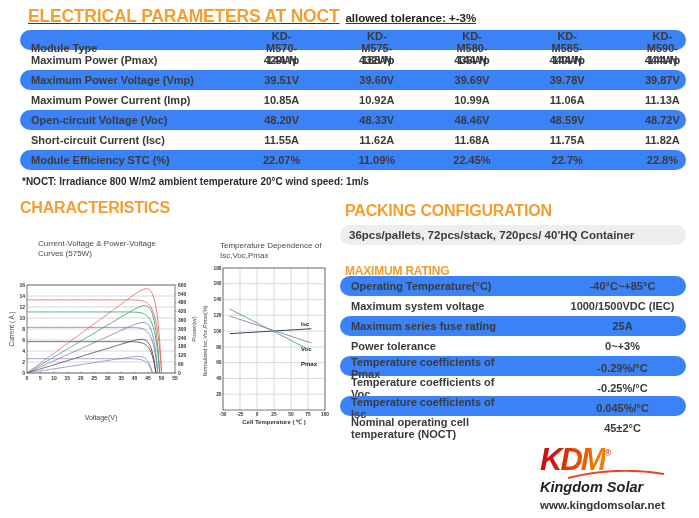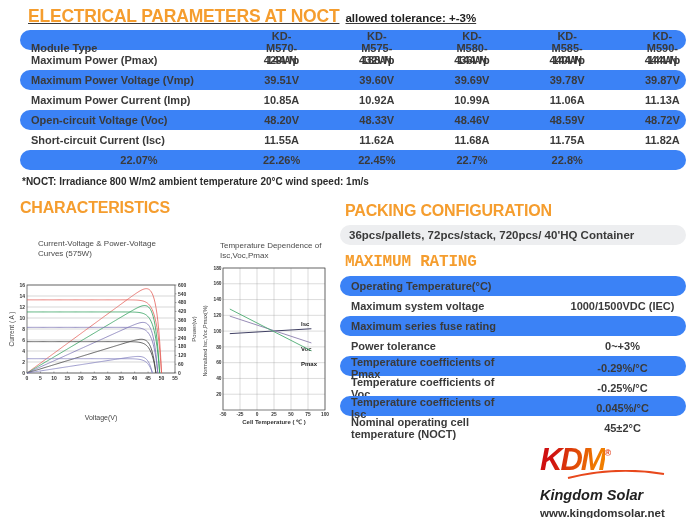--- a/index.html
+++ b/index.html
@@ -19,28 +19,28 @@
   #footnote{left:22px;top:176px;font-size:10px;font-weight:bold;color:#2c2c2c;}
   #char-title{left:20px;top:199px;font-size:16px;}
   .chart-title{font-size:8px;color:#4a4a4a;line-height:1.3;}
   #iv-title{left:38px;top:239px;width:160px;}
   #temp-title{left:220px;top:241px;width:118px;}
   #iv-svg{left:8px;top:262px;}
   #temp-svg{left:213px;top:258px;}
   svg text{font-family:"Liberation Sans",sans-serif;}
   #pack-title{left:345px;top:202px;font-size:16px;}
   #pack-pill{left:340px;top:225px;width:346px;height:20px;border-radius:10px;background:#edeef0;display:flex;align-items:center;padding-left:9px;box-sizing:border-box;font-size:11.5px;font-weight:bold;text-align:center;}
-  #rating-title{left:345px;top:253px;font-size:16px;font-family:Liberation Mono, monospace;}
+  #rating-title{left:345px;top:264px;font-size:12px;}
   #rating-table{left:340px;top:276px;width:346px;}
   #rating-table .trow{grid-template-columns:1fr 175px;}
   #logo{left:540px;top:444px;width:152px;text-align:left;}
   #logo-kdm{font-size:31px;font-weight:bold;font-style:italic;letter-spacing:-2px;background:linear-gradient(100deg,#cf1010 20%,#f07d00 85%);-webkit-background-clip:text;background-clip:text;color:transparent;line-height:1;display:inline-block;}
   #logo-reg{color:#e23c18;font-size:9px;vertical-align:14px;font-style:normal;font-weight:bold;}
   #logo-swoosh{display:block;margin:-5px auto 0;}
-  #logo-name{font-size:14.5px;font-weight:bold;font-style:italic;color:#222;margin-top:8px;}
+  #logo-name{font-size:14.5px;font-weight:bold;font-style:italic;color:#222;}
   #logo-url{font-size:11.5px;font-weight:bold;color:#333;margin-top:4px;}
 </style>
 </head>
 <body>
 
 <div class="abs" id="elec-head">
   <span class="heading" id="elec-title">ELECTRICAL PARAMETERS AT NOCT</span>
   <span id="tolerance">allowed tolerance: +-3%</span>
 </div>
 <div class="abs table" id="elec-table">
@@ -86,22 +86,23 @@
     </div>
     <div class="trow">
       <div class="tcell tlabel">Short-circuit Current (Isc)</div>
       <div class="tcell tval">11.55A</div>
       <div class="tcell tval">11.62A</div>
       <div class="tcell tval">11.68A</div>
       <div class="tcell tval">11.75A</div>
       <div class="tcell tval">11.82A</div>
     </div>
     <div class="trow gray">
+      <div class="tcell tlabel">Module Efficiency STC (%)</div>
       <div class="tcell tval">22.07%</div>
-      <div class="tcell tval">22.26%</div>
+      <div class="tcell tval">11.09%</div>
       <div class="tcell tval">22.45%</div>
       <div class="tcell tval">22.7%</div>
       <div class="tcell tval">22.8%</div>
     </div>
   </div>
 <div class="abs" id="footnote">*NOCT: Irradiance 800 W/m2 ambient temperature 20°C wind speed: 1m/s</div>
 
 <div class="abs heading" id="char-title">CHARACTERISTICS</div>
 <div class="abs chart-title" id="iv-title">
   <span>Current-Voltage &amp; Power-Voltage</span><br>
@@ -234,27 +235,29 @@
     <text x="88" y="107.83333333333333" font-size="6" fill="#222" font-weight="bold">Pmax</text>
     <text x="61" y="166" text-anchor="middle" font-size="6" fill="#333" font-weight="bold">Cell Temperature ( ℃ )</text>
   </svg>
 
 <div class="abs heading" id="pack-title">PACKING CONFIGURATION</div>
 <div class="abs" id="pack-pill">36pcs/pallets, 72pcs/stack, 720pcs/ 40'HQ Container</div>
 <div class="abs heading" id="rating-title">MAXIMUM RATING</div>
 <div class="abs table" id="rating-table">
     <div class="trow gray">
       <div class="tcell tlabel">Operating Temperature(°C)</div>
+      <div class="tcell tval">-40°C~+85°C</div>
     </div>
     <div class="trow">
       <div class="tcell tlabel">Maximum system voltage</div>
       <div class="tcell tval">1000/1500VDC (IEC)</div>
     </div>
     <div class="trow gray">
       <div class="tcell tlabel">Maximum series fuse rating</div>
+      <div class="tcell tval">25A</div>
     </div>
     <div class="trow">
       <div class="tcell tlabel">Power tolerance</div>
       <div class="tcell tval">0~+3%</div>
     </div>
     <div class="trow gray">
       <div class="tcell tlabel">Temperature coefficients of Pmax</div>
       <div class="tcell tval">-0.29%/°C</div>
     </div>
     <div class="trow">

